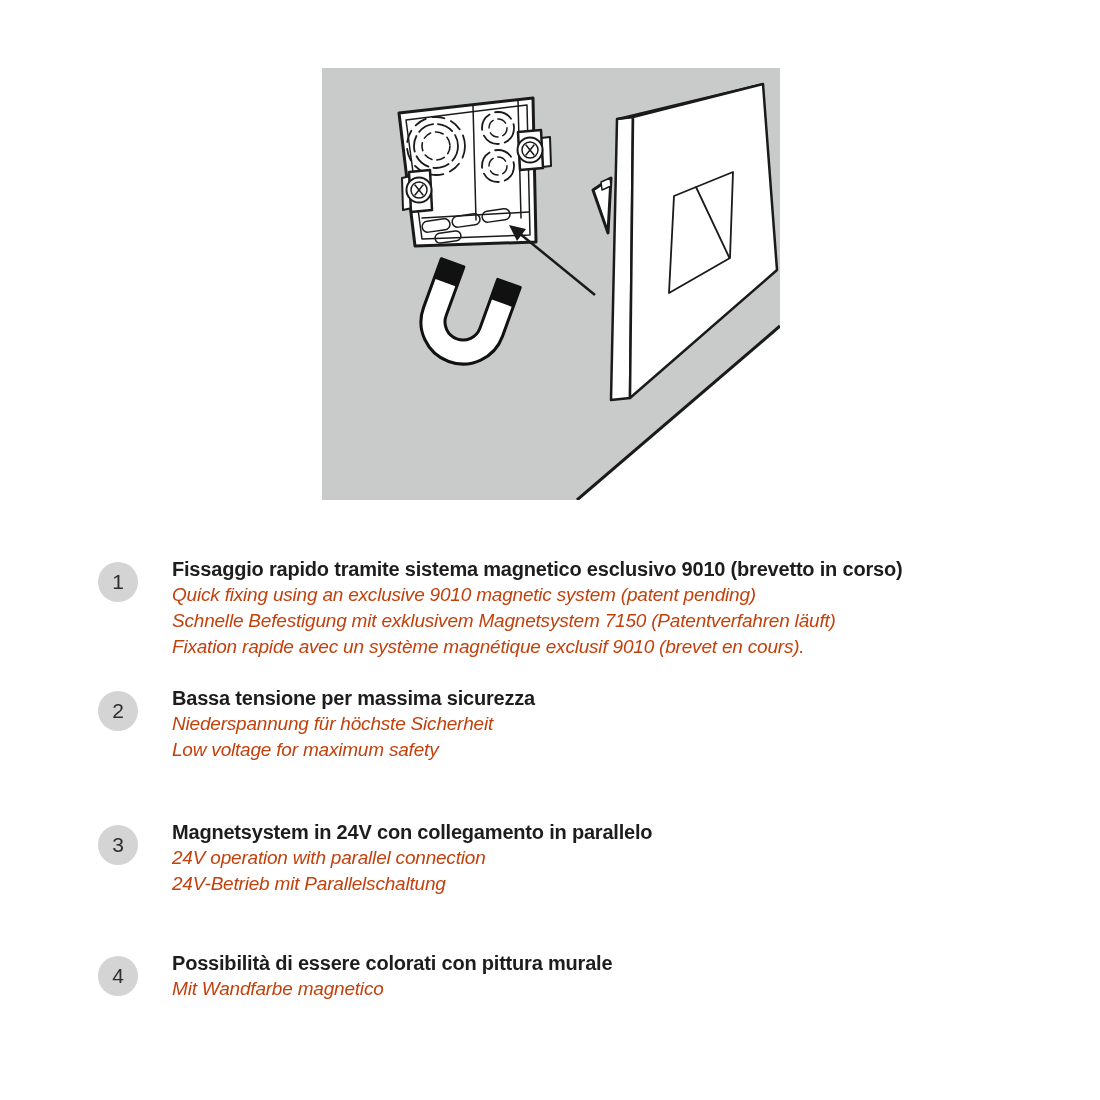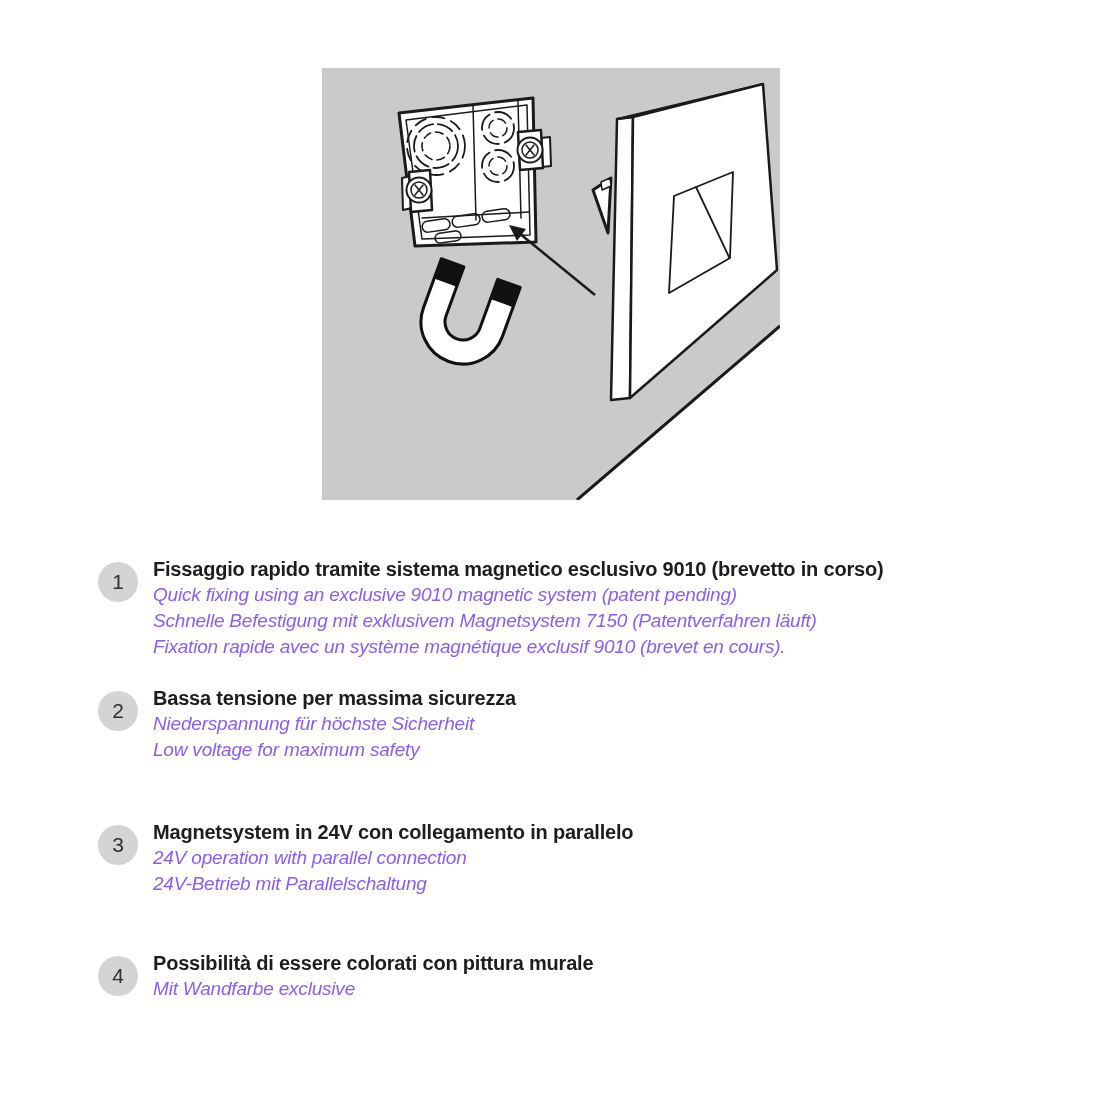--- a/index.html
+++ b/index.html
@@ -30,33 +30,33 @@
     position: absolute;
     left: 0; top: 5px;
     width: 40px; height: 40px;
     border-radius: 50%;
     background: #d4d4d5;
     text-align: center;
     line-height: 40px;
     font-size: 21px;
     color: #2e2e2e;
   }
-  .ftext { margin-left: 55px; }
+  .ftext { margin-left: 74px; }
   .ftitle {
     font-size: 20px;
     font-weight: bold;
     color: #1d1d1d;
     line-height: 25px;
     letter-spacing: -0.2px;
     white-space: nowrap;
   }
   .fline {
     font-size: 19px;
     font-style: italic;
-    color: #8b5cf6;
+    color: #c2410c;
     line-height: 26px;
     letter-spacing: -0.2px;
     white-space: nowrap;
   }
   #feature-1 { top: 557px; }
   #feature-2 { top: 686px; }
   #feature-3 { top: 820px; }
   #feature-4 { top: 951px; }
 </style>
 </head>
@@ -179,17 +179,17 @@
       <div class="ftitle">Magnetsystem in 24V con collegamento in parallelo</div>
       <div class="fline">24V operation with parallel connection</div>
       <div class="fline">24V-Betrieb mit Parallelschaltung</div>
     </div>
   </div>
 
   <div class="feature" id="feature-4">
     <div class="badge">4</div>
     <div class="ftext">
       <div class="ftitle">Possibilità di essere colorati con pittura murale</div>
-      <div class="fline">Mit Wandfarbe exclusive</div>
+      <div class="fline">Mit Wandfarbe magnetico</div>
     </div>
   </div>
 
 </div>
 
 </body></html>

